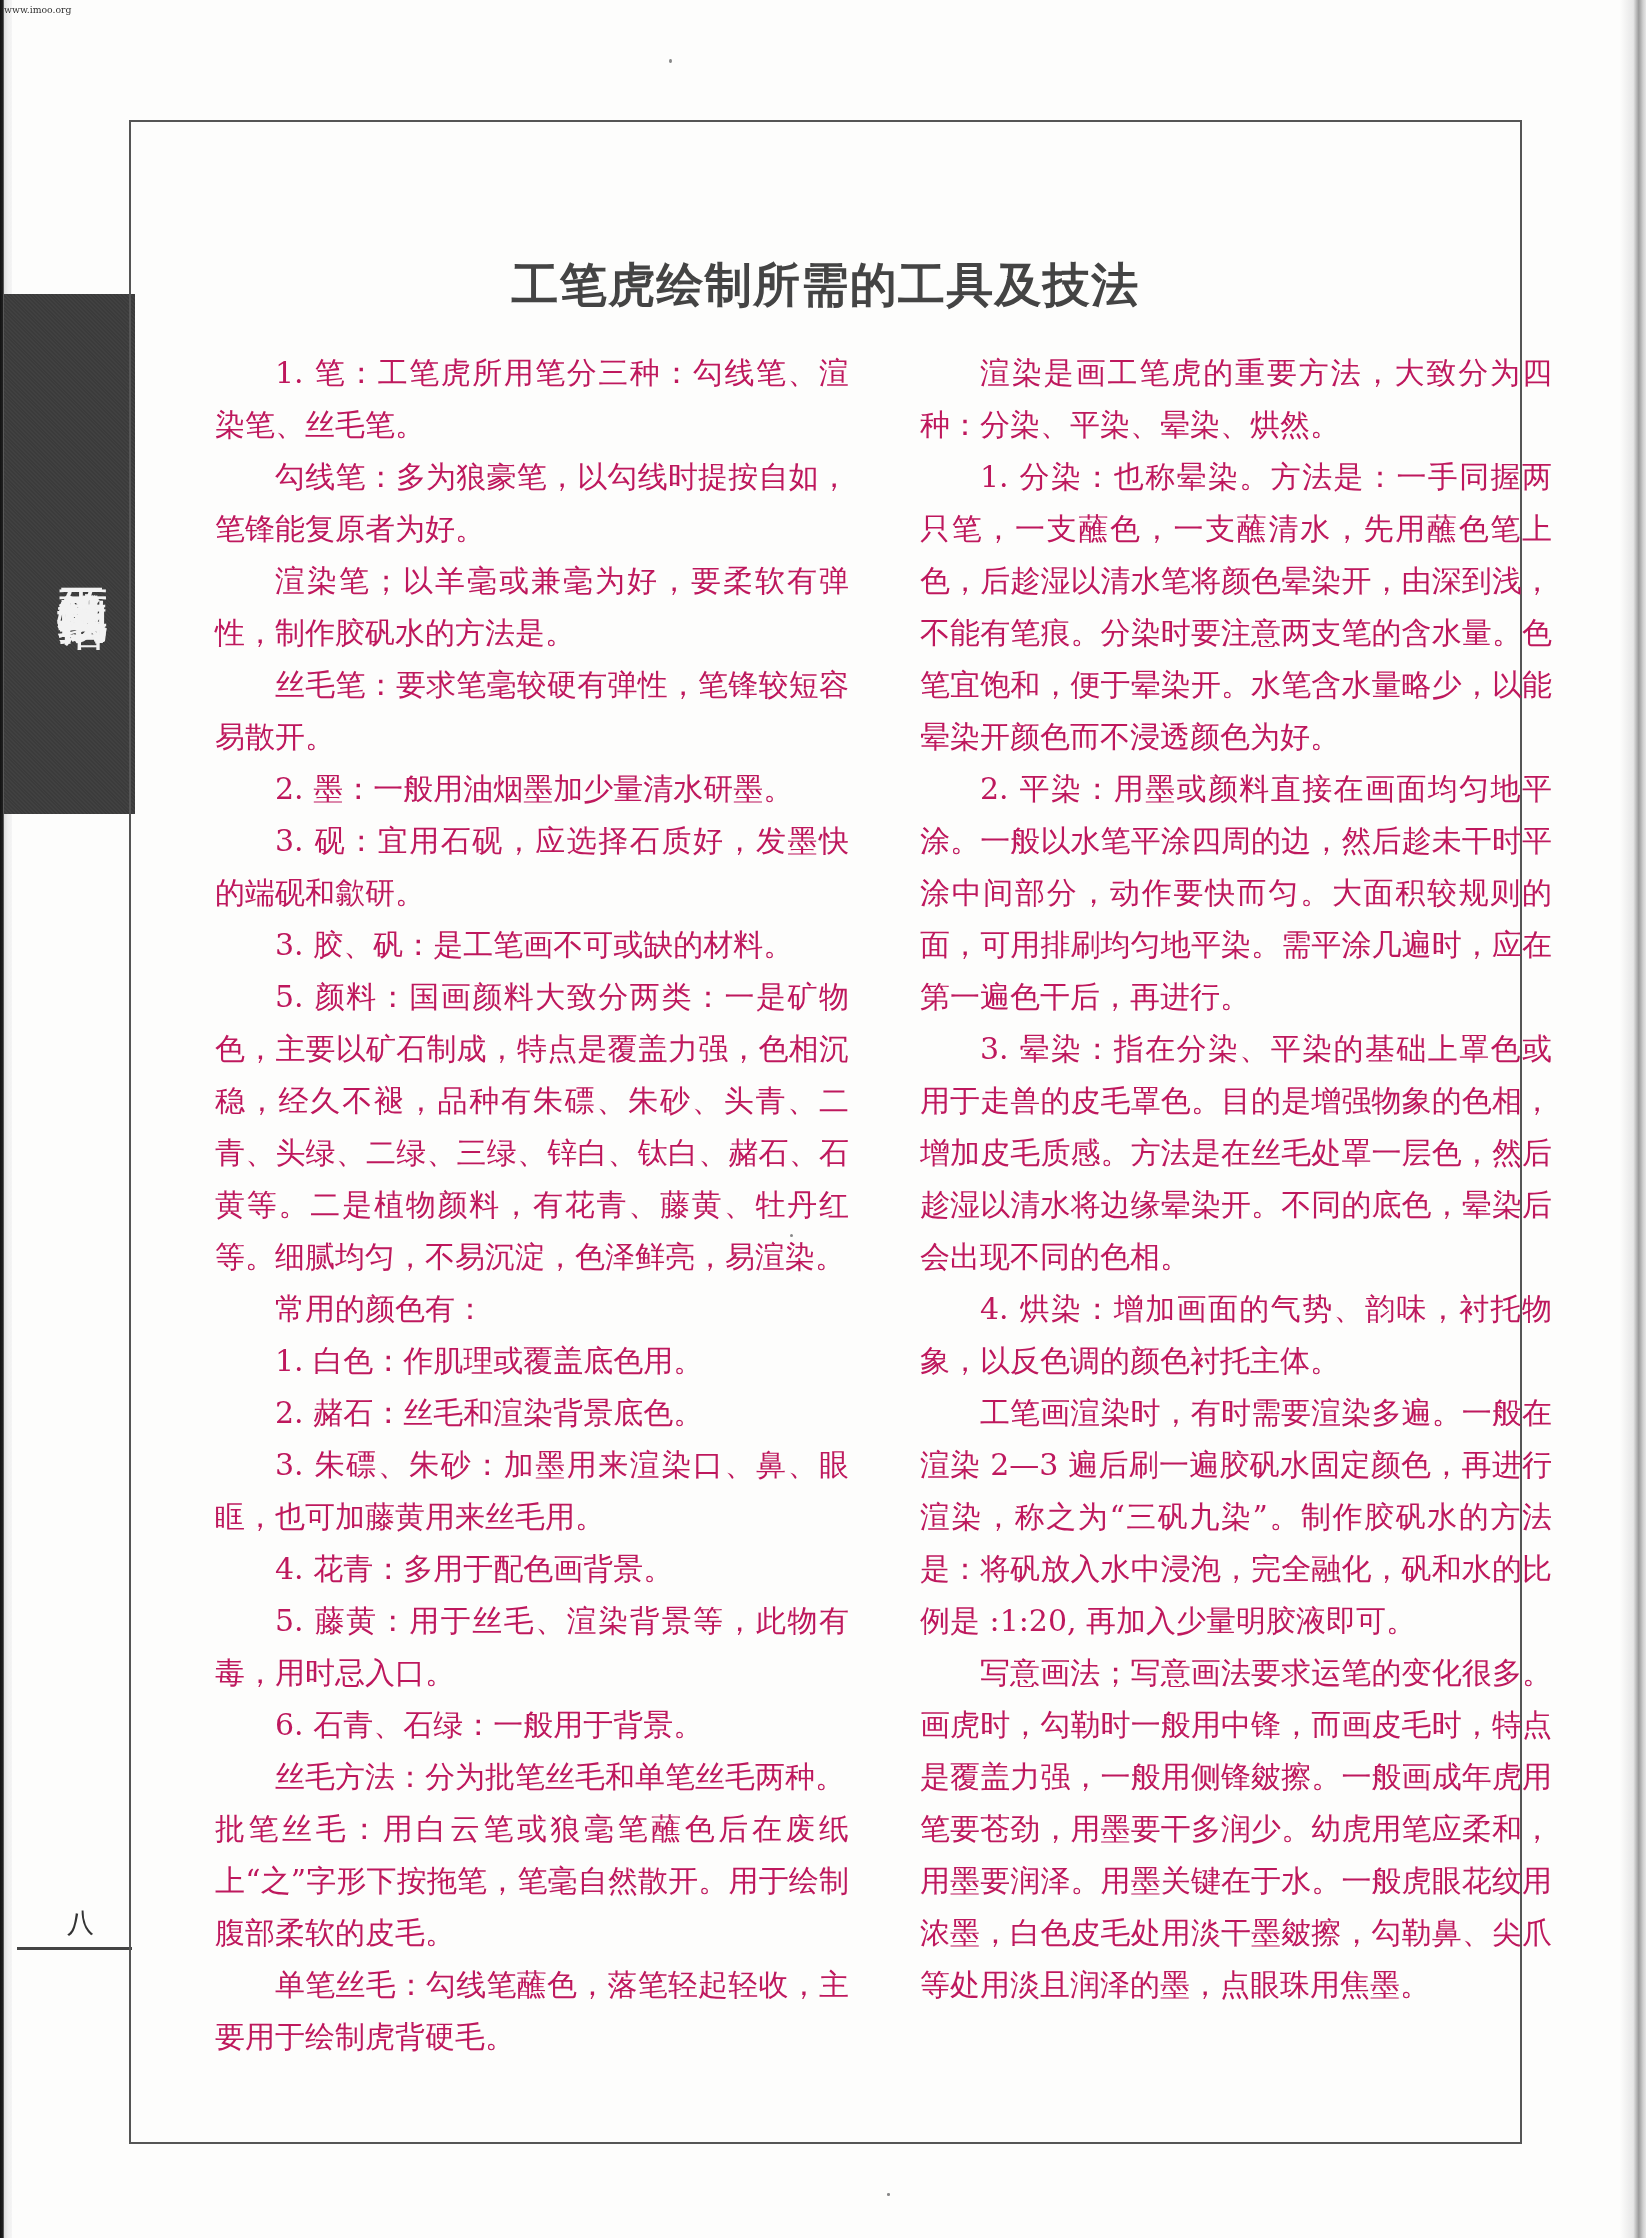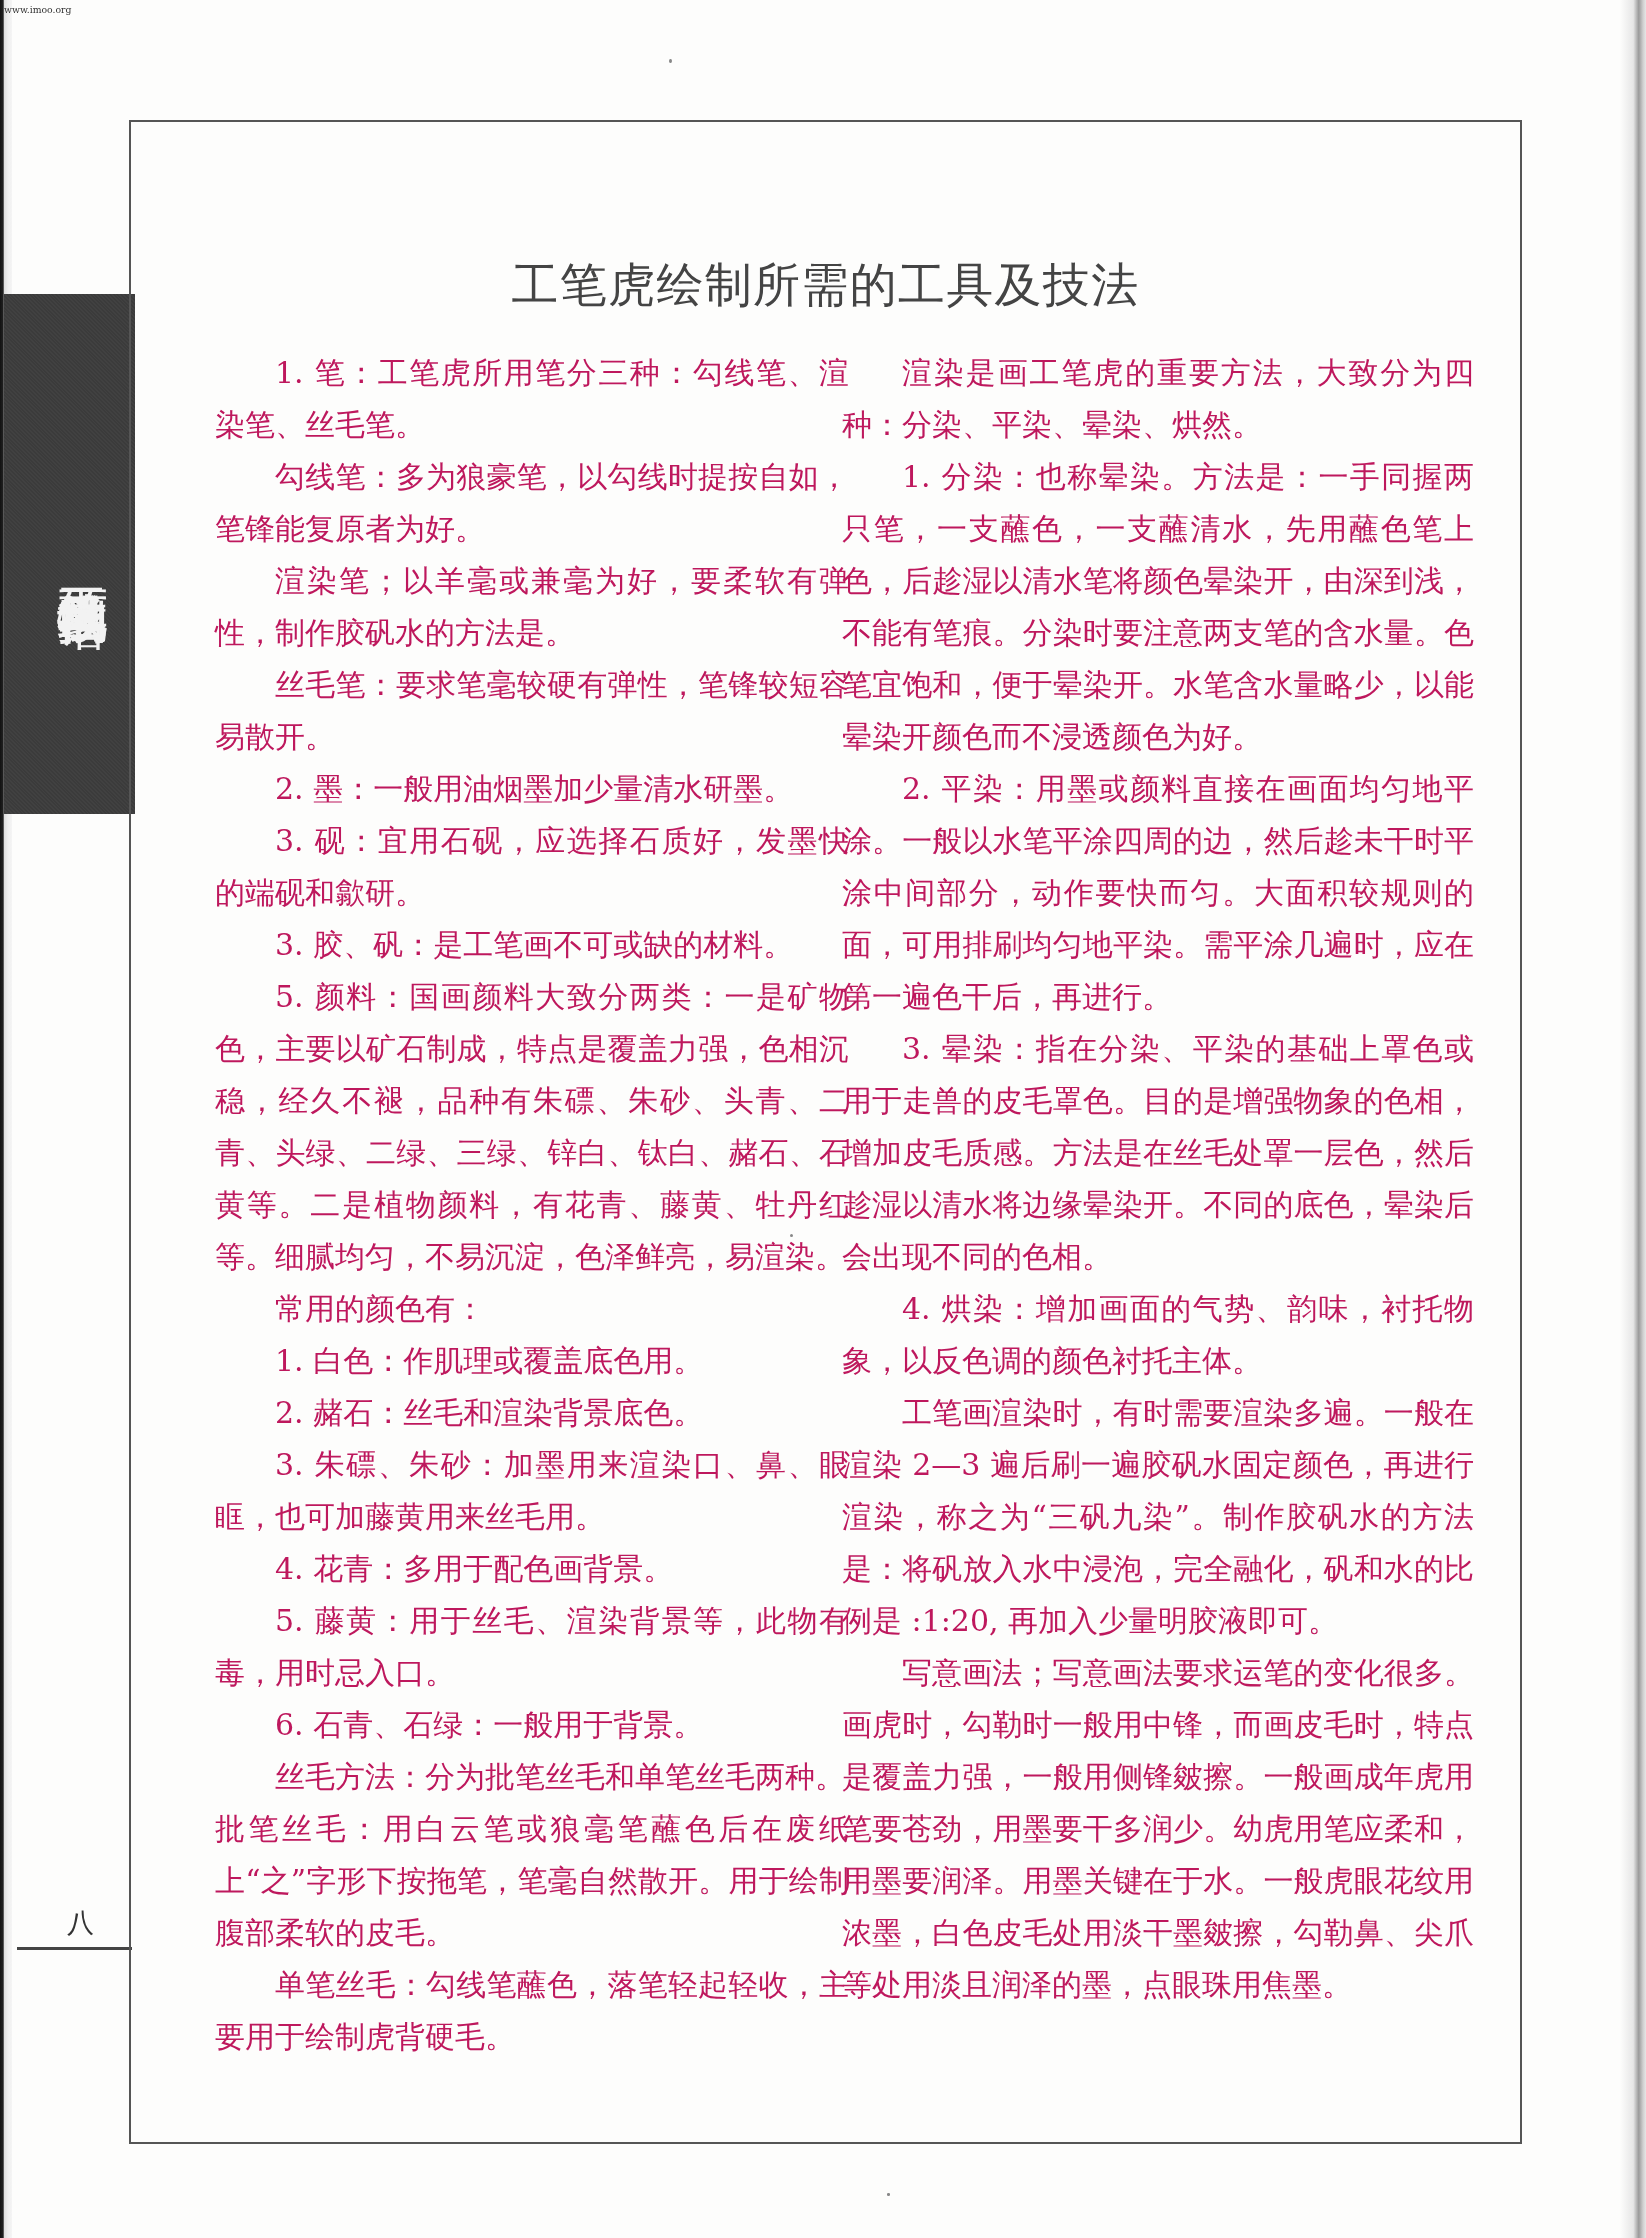--- a/index.html
+++ b/index.html
@@ -40,29 +40,29 @@
   .page-num {
     position: absolute; left: 67px; top: 1905px; font-size: 27px; color: #333;
     font-family: "DejaVu Serif", serif;
   }
   .page-rule {
     position: absolute; left: 16.7px; top: 1947px; width: 115px; height: 3.3px; background: #444;
   }
   .title {
     position: absolute; left: 129px; width: 1393px; top: 223px;
     text-align: center; font-size: 47px; color: #444; letter-spacing: 1.3px;
-    font-family: "DejaVu Serif", serif; font-weight: normal;
+    font-family: "DejaVu Serif", serif; font-weight: bold;
   }
   .col {
     position: absolute; top: 347px; font-size: 30px; line-height: 52px;
     text-align: justify; color: #be185d;
     font-family: "DejaVu Serif", serif;
   }
   .col-left { left: 215px; width: 634px; }
-  .col-right { left: 842px; width: 632px; }
+  .col-right { left: 920px; width: 632px; }
   .col p { margin: 0; text-indent: 2em; }
   .col p.noindent { text-indent: 0; }
   .speck { position: absolute; background: #888; border-radius: 50%; }
 </style>
 </head>
 <body>
 
 <div class="left-edge"></div>
 <div class="right-edge"></div>
 <div class="watermark">www.imoo.org</div>

